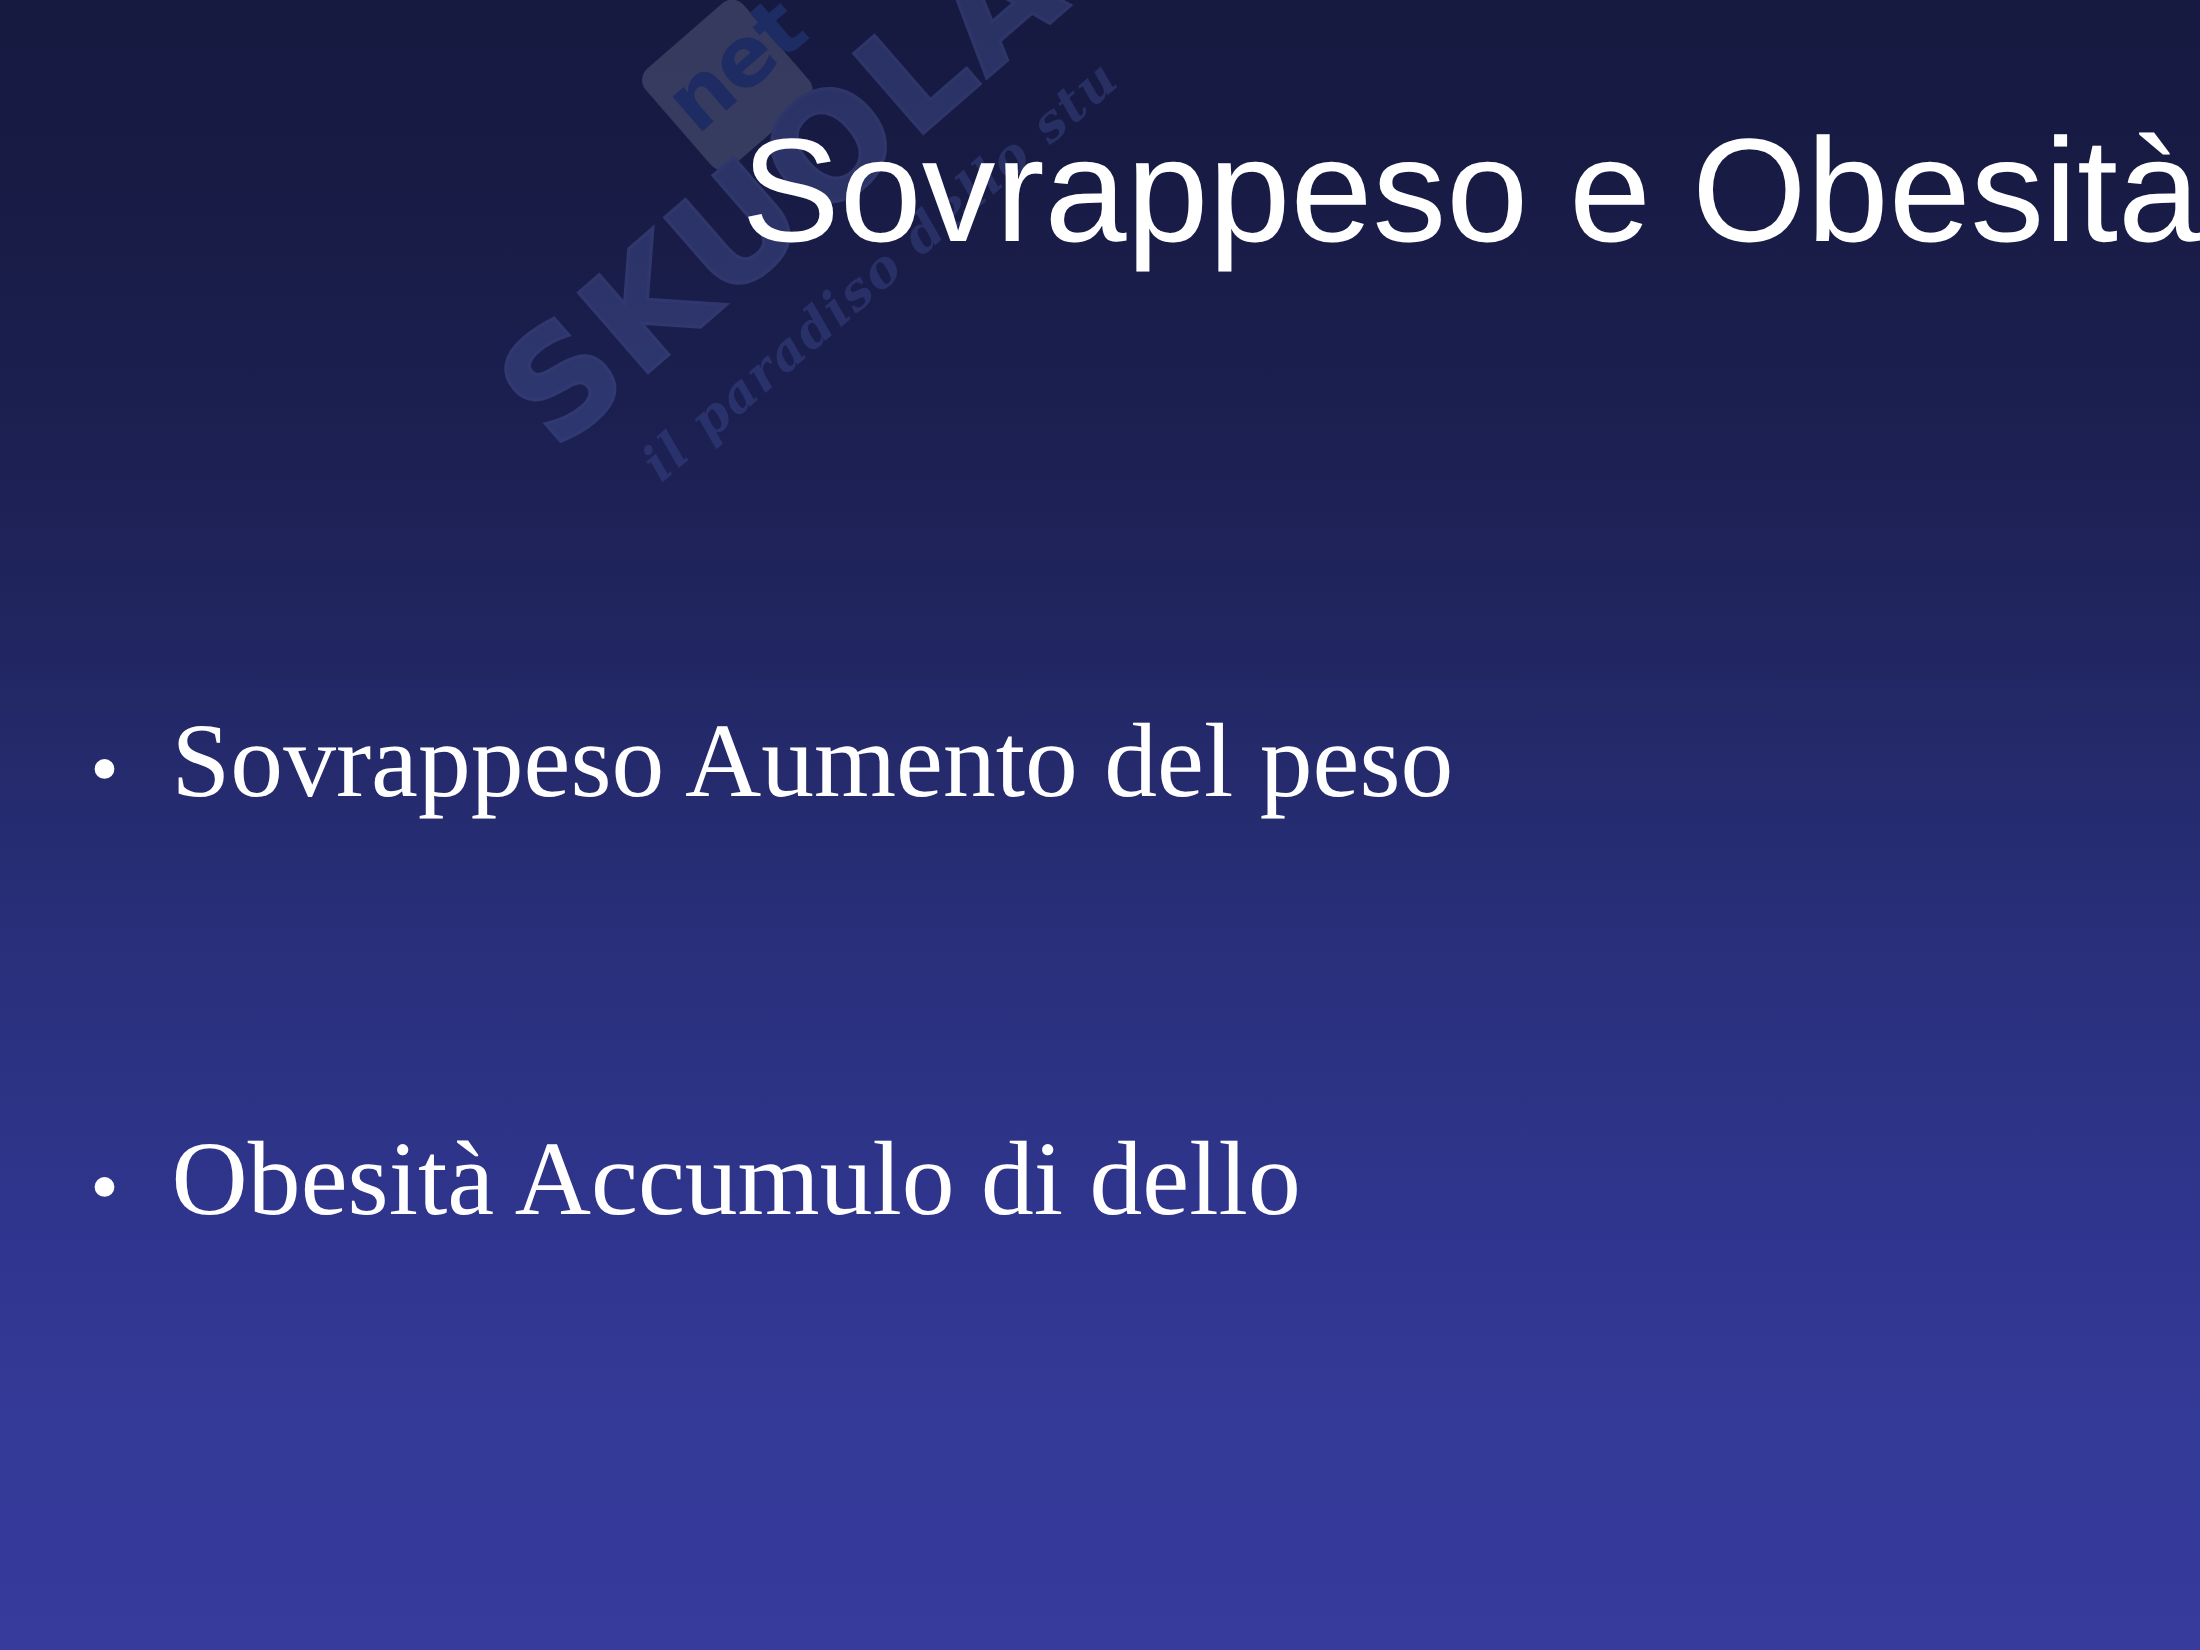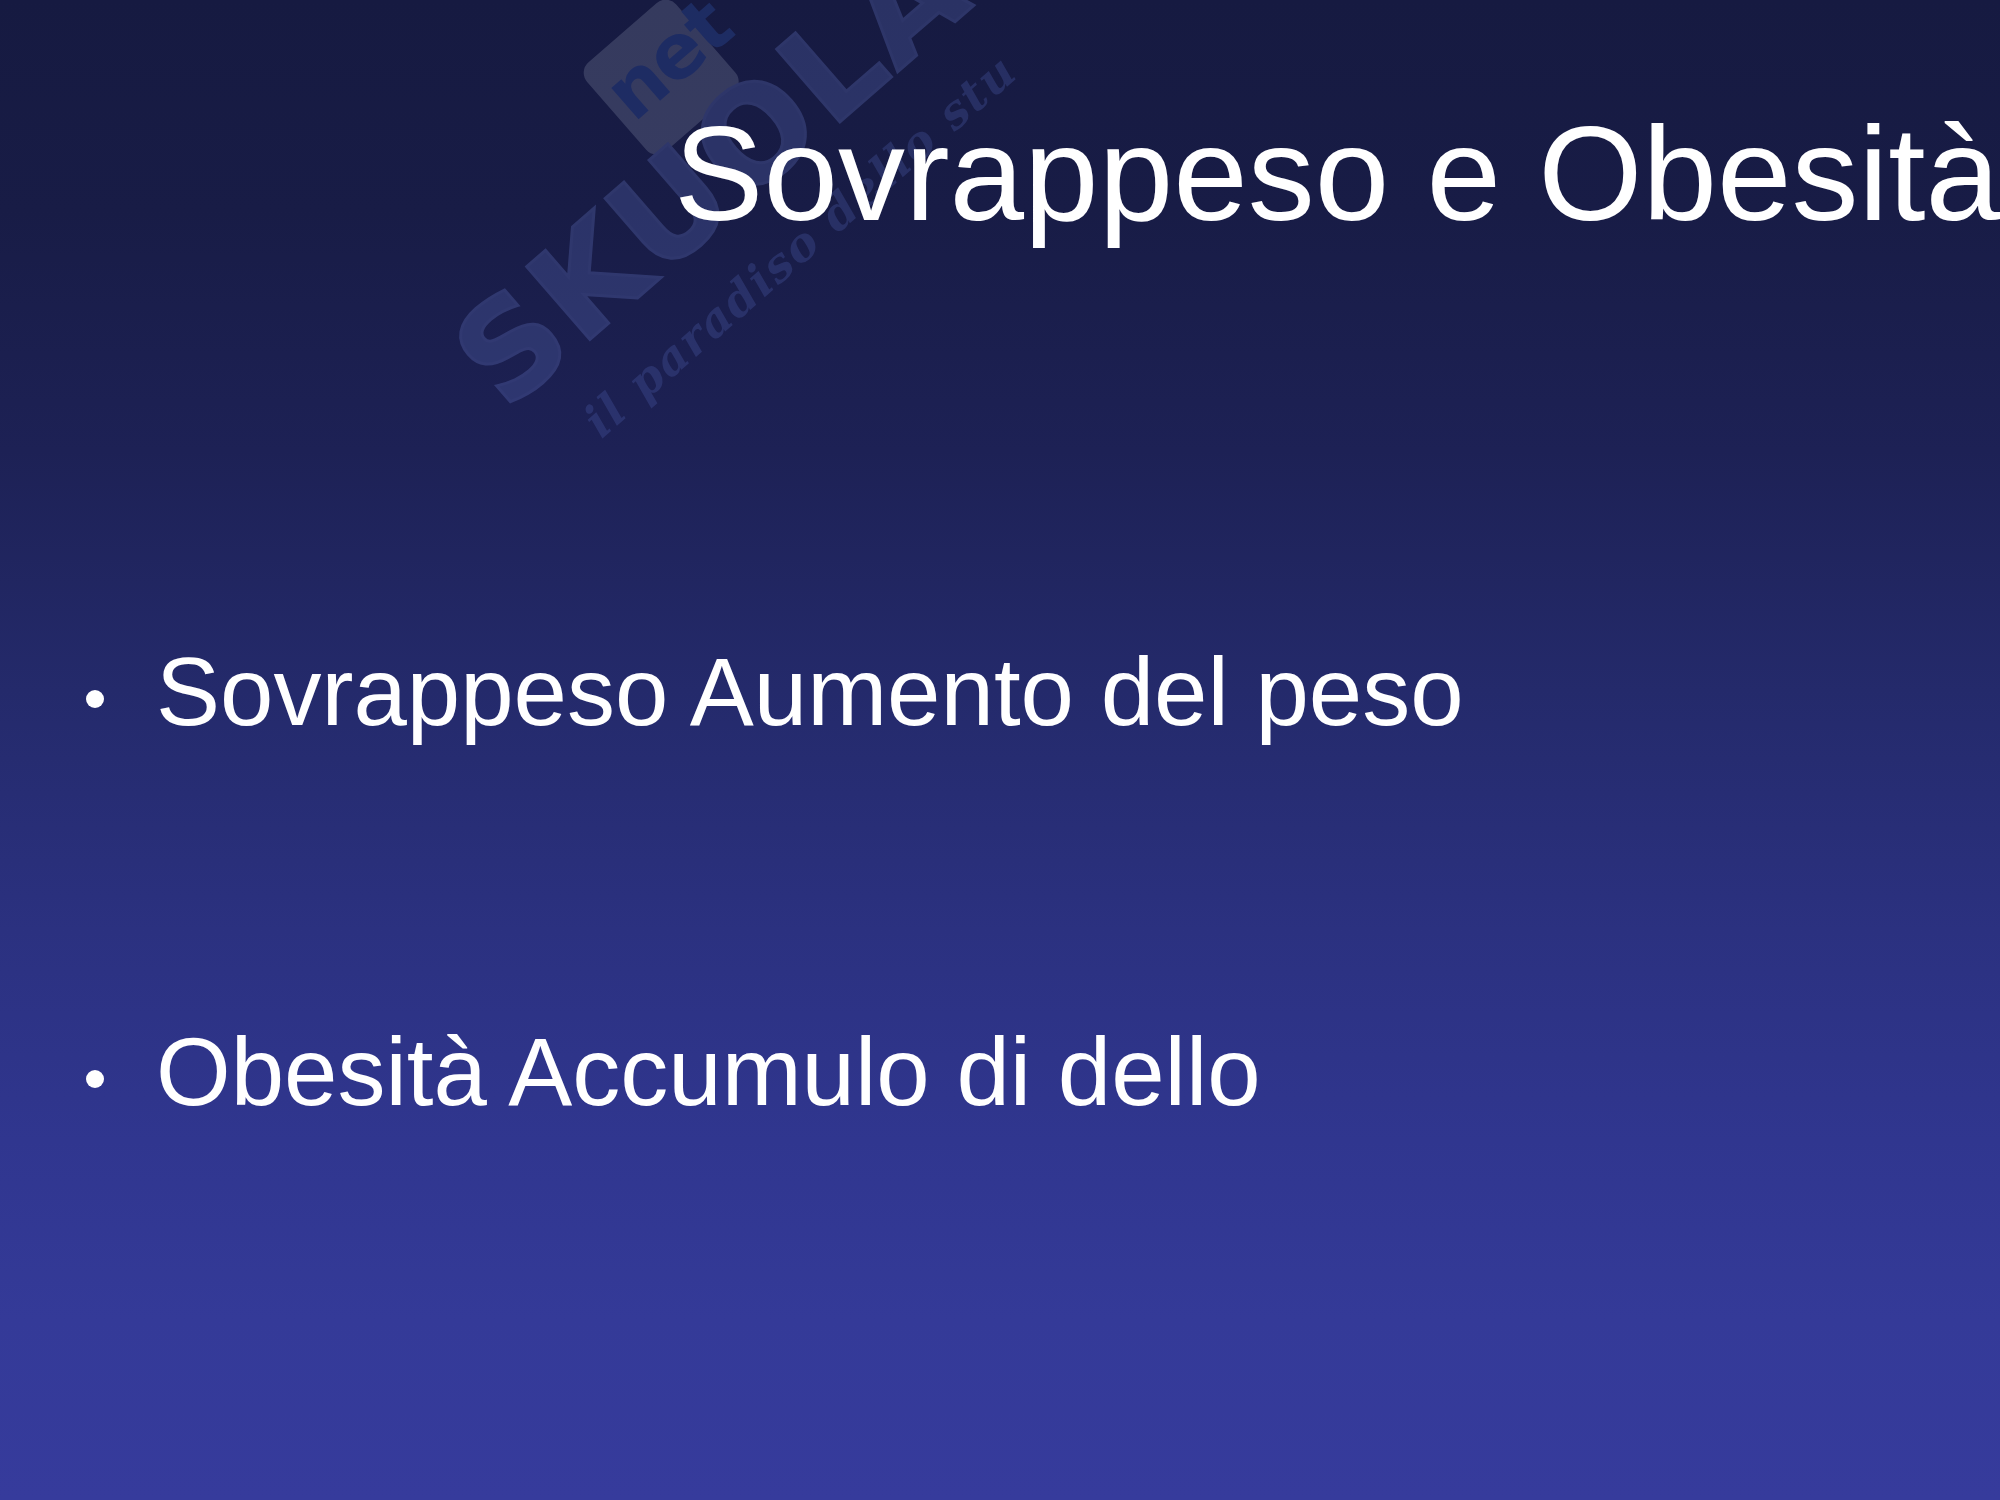--- a/index.html
+++ b/index.html
@@ -134,21 +134,21 @@
     left: 14px;
     top: 50px;
     width: 18px;
     height: 18px;
     border-radius: 50%;
     background: #ffffff;
   }
   .bullet-text {
     flex: 1 1 auto;
     color: #ffffff;
-    font-family: Liberation Sans, sans-serif;
+    font-family: Liberation Serif, serif;
     font-size: 96px;
     font-weight: 400;
     line-height: 1.08;
     white-space: nowrap;
   }
 </style>
 </head>
 <body>
 
 <div id="slide">

